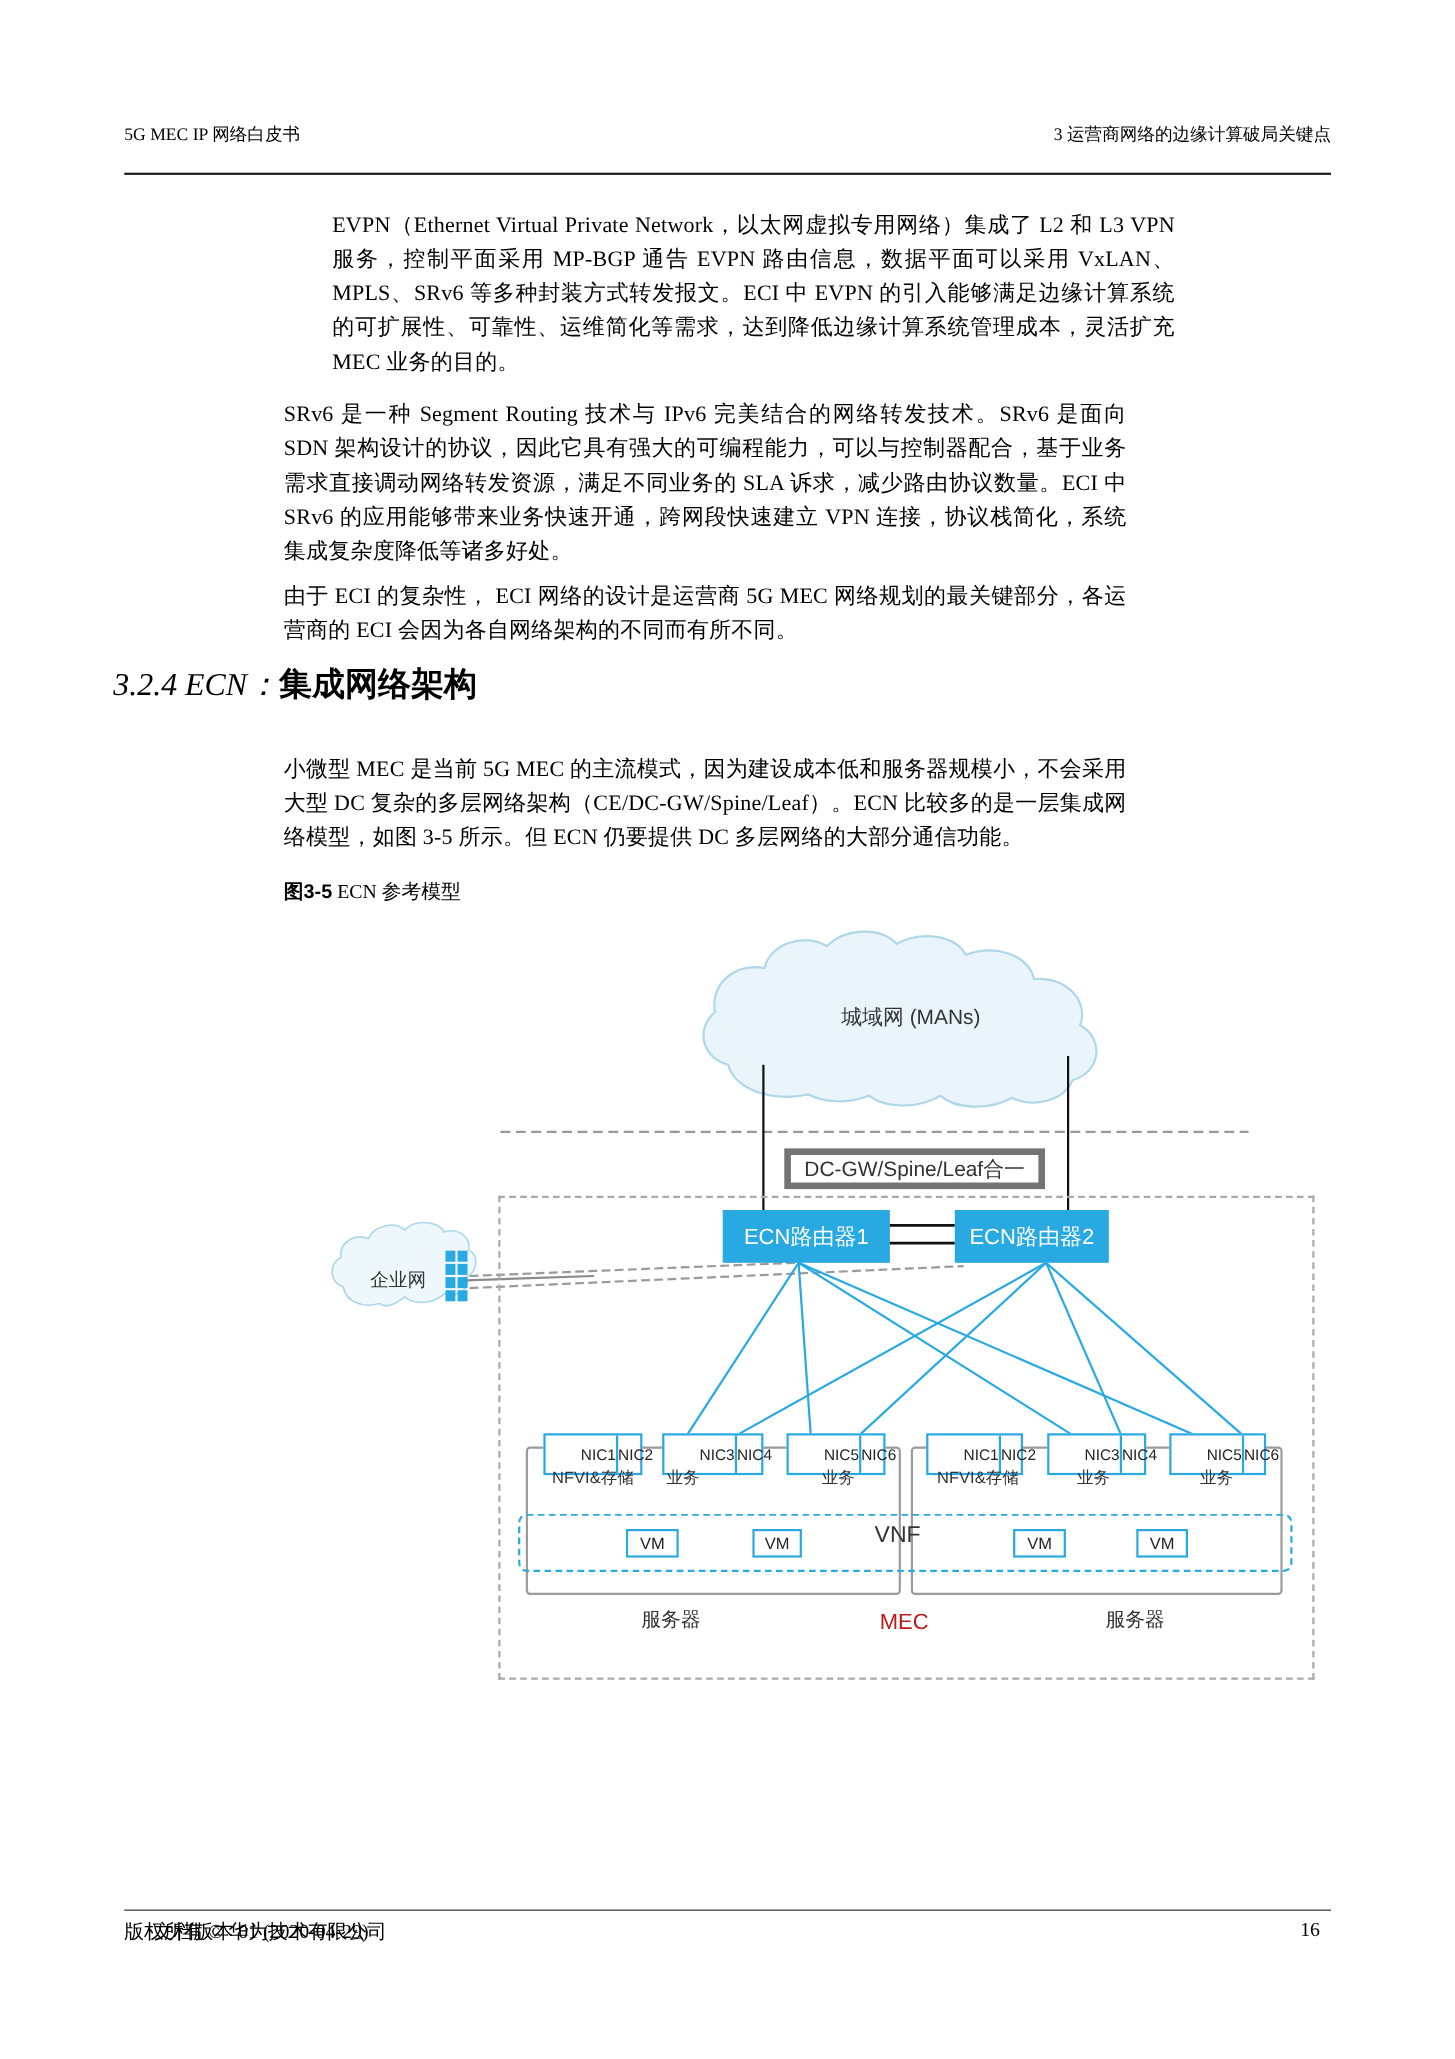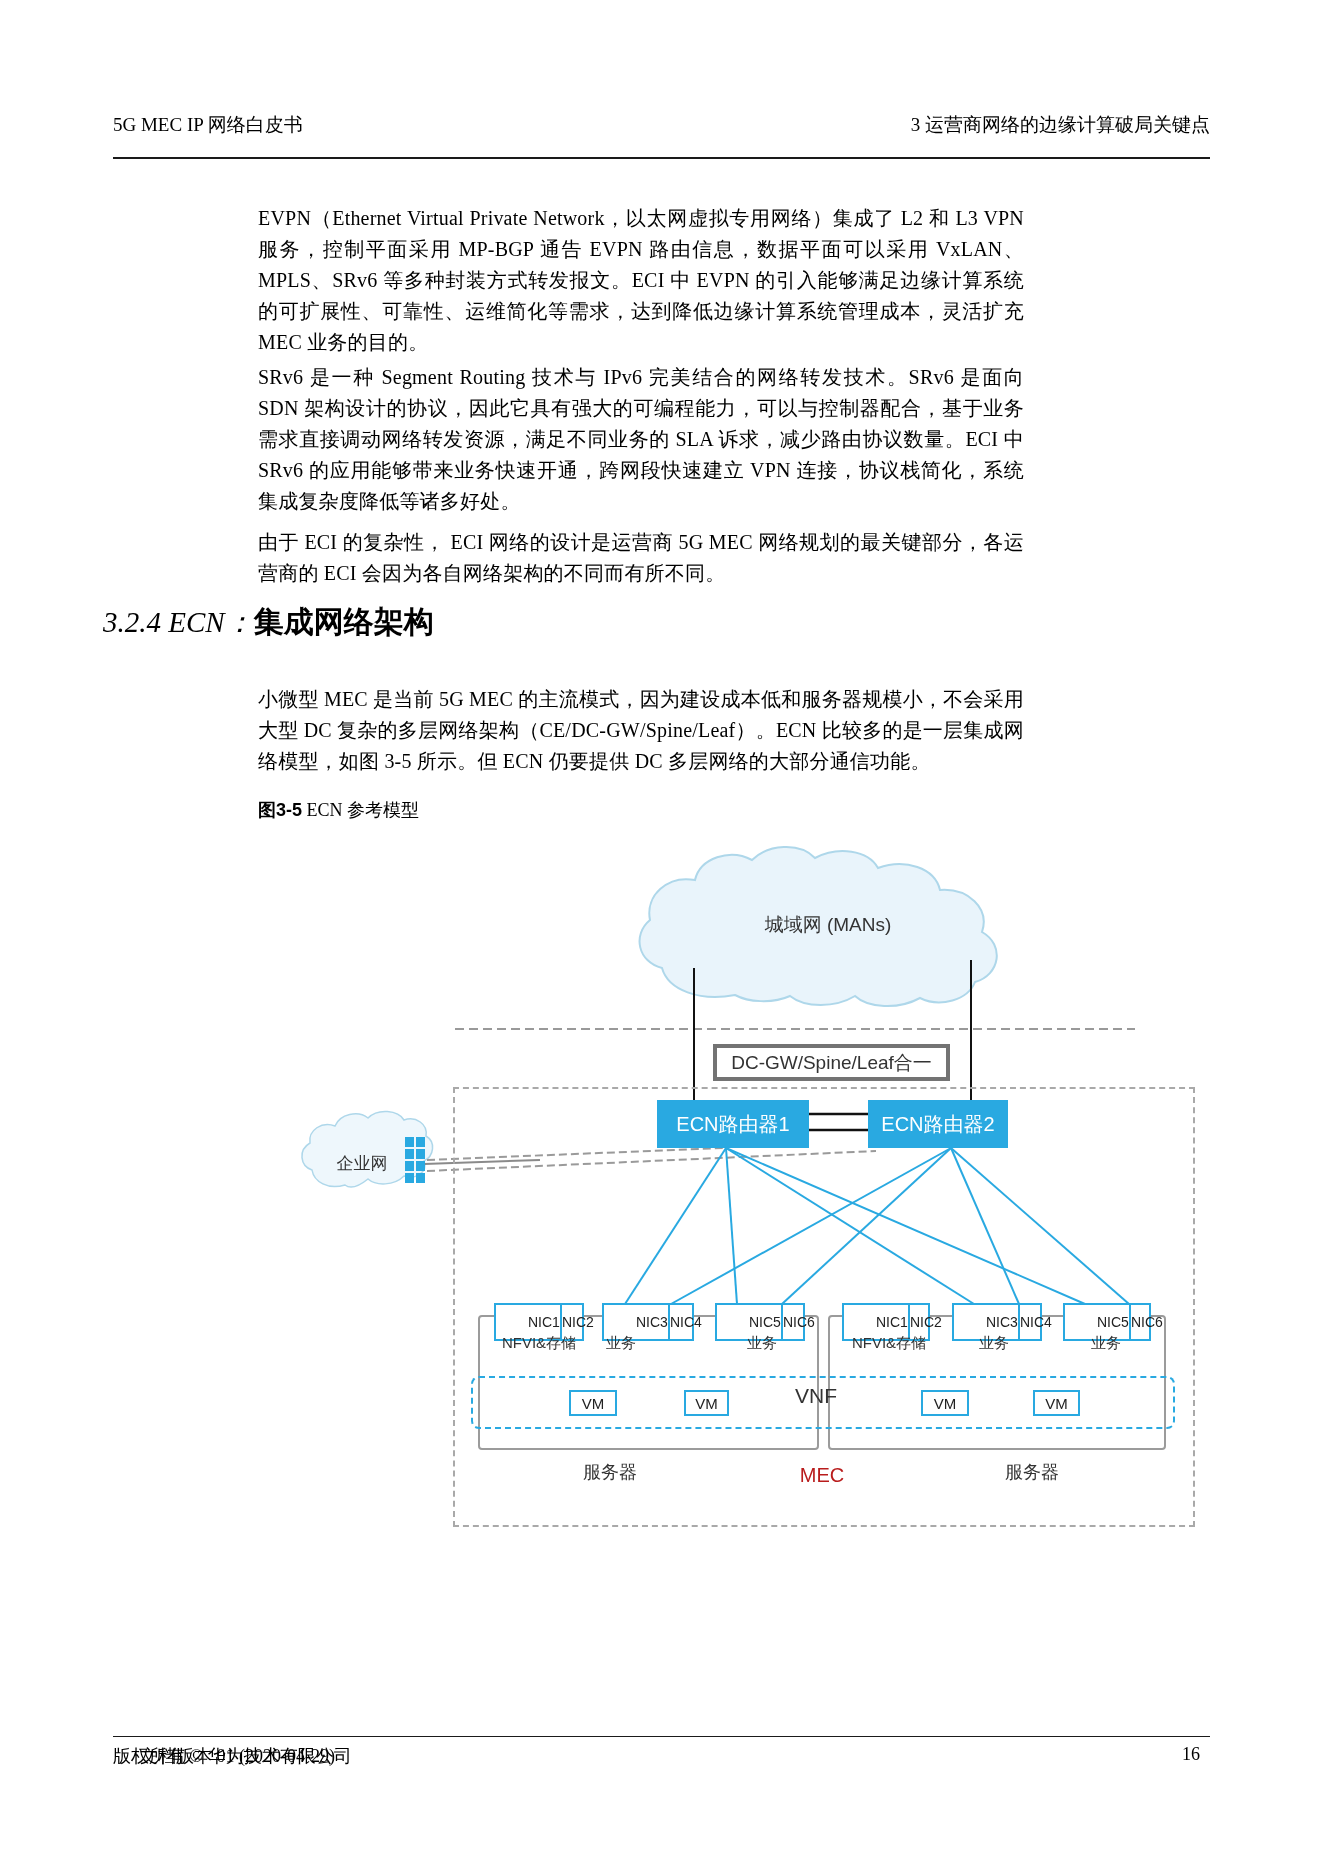--- a/index.html
+++ b/index.html
@@ -1,20 +1,20 @@
 <!DOCTYPE html>
 <html><head>
 <meta charset="utf-8">
 <style>
   html,body{margin:0;padding:0;background:#888;}
   .page{position:relative;width:1323px;height:1872px;background:#ffffff;margin:0 auto;
         font-family:"Liberation Serif","DejaVu Serif",serif;color:#000;overflow:hidden;}
   
   .hdr{position:absolute;top:112px;left:113px;right:113px;display:flex;justify-content:space-between;
-       font-size:19px;color:#000;}
+       font-size:16px;color:#000;}
   .hdr-rule{position:absolute;top:157px;left:113px;right:113px;height:0;border-top:2px solid #1a1a1a;}
   .ftr-rule{position:absolute;top:1736px;left:113px;right:113px;height:0;border-top:1.5px solid #1a1a1a;}
   .ftr{position:absolute;top:1744px;left:113px;right:113px;font-size:18px;color:#000;}
   .ftr .l{position:absolute;left:27px;top:0;}
   .ftr .c{position:absolute;left:0;right:0;top:0;text-align:left;}
   .ftr .r{position:absolute;right:10px;top:0;}
   
   .para{position:absolute;left:258px;width:766px;font-size:20px;line-height:31px;
         text-align:justify;letter-spacing:0.2px;}
   .h2{position:absolute;left:103px;top:602px;white-space:nowrap;}
@@ -23,21 +23,21 @@
   .caption{position:absolute;left:258px;top:798px;font-size:18px;}
   .caption .pfx{font-weight:bold;font-family:"Liberation Sans","DejaVu Sans",sans-serif;}
   
   .fig{position:absolute;left:0;top:840px;width:1323px;height:710px;
        font-family:"Liberation Sans","DejaVu Sans",sans-serif;}
   .fig svg{position:absolute;left:0;top:0;}
   .lbl{position:absolute;color:#333;}
   .man-lbl{left:728px;top:72px;width:200px;text-align:center;font-size:19px;color:#333;}
   .ent-lbl{left:322px;top:312px;width:80px;text-align:center;font-size:17px;color:#333;}
   .dcgw{position:absolute;left:713px;top:204px;width:237px;height:37px;background:#fff;
-        border:4px solid #737373;box-sizing:border-box;display:flex;align-items:center;justify-content:center;
+        border:6px solid #737373;box-sizing:border-box;display:flex;align-items:center;justify-content:center;
         font-size:19px;color:#333;}
   .mecbox{position:absolute;left:453px;top:247px;width:742px;height:440px;
           border:2px dashed #a9a9a9;box-sizing:border-box;}
   .router{position:absolute;top:260px;height:48px;background:#29a9e1;color:#fff;
           display:flex;align-items:center;justify-content:center;font-size:20px;}
   .r1{left:657px;width:152px;}
   .r2{left:868px;width:140px;}
   .srv{position:absolute;top:475px;height:135px;border:2px solid #9b9b9b;border-radius:4px;box-sizing:border-box;}
   .s1{left:478px;width:341px;}
   .s2{left:828px;width:338px;}
@@ -62,21 +62,21 @@
 <body>
 
 <div class="page">
 
   <div class="hdr">
     <span>5G MEC IP 网络白皮书</span>
     <span>3  运营商网络的边缘计算破局关键点</span>
   </div>
   <div class="hdr-rule"></div>
 
-  <div class="para" style="top:203px;">EVPN（Ethernet Virtual Private Network，以太网虚拟专用网络）集成了 L2 和 L3 VPN 服务，控制平面采用 MP-BGP 通告 EVPN 路由信息，数据平面可以采用 VxLAN、MPLS、SRv6 等多种封装方式转发报文。ECI 中 EVPN 的引入能够满足边缘计算系统的可扩展性、可靠性、运维简化等需求，达到降低边缘计算系统管理成本，灵活扩充 MEC 业务的目的。</div>
+  <div class="para" style="top:190px;margin-left:44px;">EVPN（Ethernet Virtual Private Network，以太网虚拟专用网络）集成了 L2 和 L3 VPN 服务，控制平面采用 MP-BGP 通告 EVPN 路由信息，数据平面可以采用 VxLAN、MPLS、SRv6 等多种封装方式转发报文。ECI 中 EVPN 的引入能够满足边缘计算系统的可扩展性、可靠性、运维简化等需求，达到降低边缘计算系统管理成本，灵活扩充 MEC 业务的目的。</div>
   <div class="para" style="top:362px;">SRv6 是一种 Segment Routing 技术与 IPv6 完美结合的网络转发技术。SRv6 是面向 SDN 架构设计的协议，因此它具有强大的可编程能力，可以与控制器配合，基于业务需求直接调动网络转发资源，满足不同业务的 SLA 诉求，减少路由协议数量。ECI 中 SRv6 的应用能够带来业务快速开通，跨网段快速建立 VPN 连接，协议栈简化，系统集成复杂度降低等诸多好处。</div>
   <div class="para" style="top:527px;">由于 ECI 的复杂性， ECI 网络的设计是运营商 5G MEC 网络规划的最关键部分，各运营商的 ECI 会因为各自网络架构的不同而有所不同。</div>
 
   <div class="h2">
     <span class="num">3.2.4 ECN：</span><span class="ttl">集成网络架构</span>
   </div>
 
   <div class="para" style="top:684px;">小微型 MEC 是当前 5G MEC 的主流模式，因为建设成本低和服务器规模小，不会采用大型 DC 复杂的多层网络架构（CE/DC-GW/Spine/Leaf）。ECN 比较多的是一层集成网络模型，如图 3-5 所示。但 ECN 仍要提供 DC 多层网络的大部分通信功能。</div>
 
   <div class="caption">

